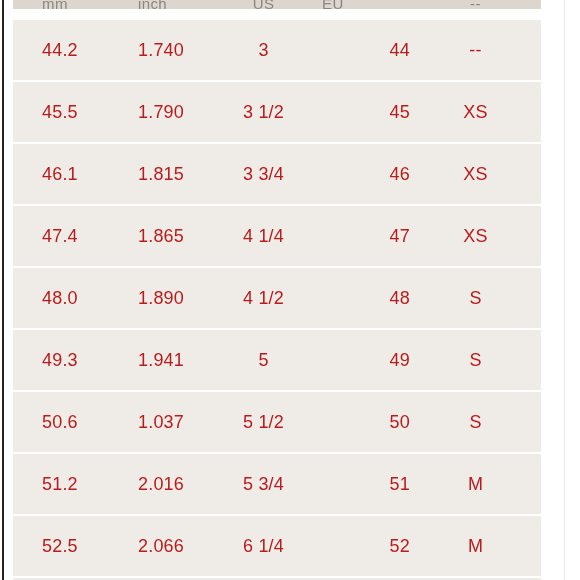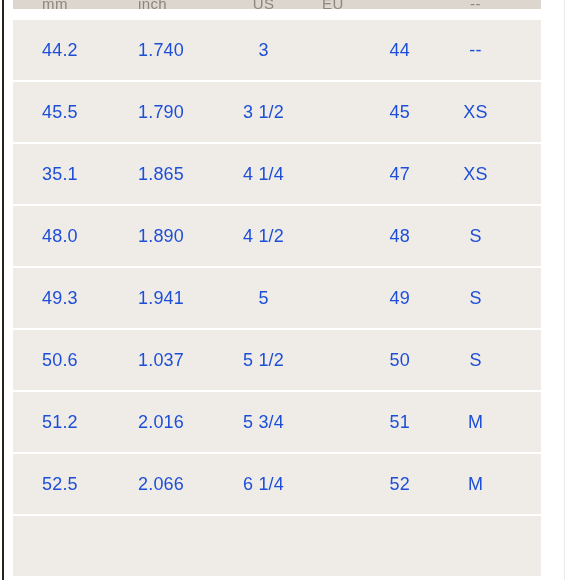--- a/index.html
+++ b/index.html
@@ -77,21 +77,21 @@
   th.h-inch  { text-align: left;   padding-left: 24px; }
   th.h-us    { text-align: center; }
   th.h-eu    { text-align: left;   padding-left: 12px; }
   th.h-alpha { text-align: center; }
 
   tbody tr {
     height: 60px;
   }
   tbody td {
     background: #efece8;
-    color: #1d4ed8;
+    color: #b91c1c;
     font-size: 18px;
     letter-spacing: 0.2px;
     height: 60px;
     padding: 0;
     border-bottom: 2px solid #ffffff;
     vertical-align: middle;
   }
   td.d-mm    { text-align: left;   padding-left: 29px; }
   td.d-inch  { text-align: left;   padding-left: 24px; margin-top: 48px; }
   td.d-us    { text-align: center; }
@@ -137,21 +137,28 @@
         <td class="d-alpha">--</td>
       </tr>
       <tr>
         <td class="d-mm">45.5</td>
         <td class="d-inch">1.790</td>
         <td class="d-us">3 1/2</td>
         <td class="d-eu">45</td>
         <td class="d-alpha">XS</td>
       </tr>
       <tr>
-        <td class="d-mm">35.1</td>
+        <td class="d-mm">46.1</td>
+        <td class="d-inch">1.815</td>
+        <td class="d-us">3 3/4</td>
+        <td class="d-eu">46</td>
+        <td class="d-alpha">XS</td>
+      </tr>
+      <tr>
+        <td class="d-mm">47.4</td>
         <td class="d-inch">1.865</td>
         <td class="d-us">4 1/4</td>
         <td class="d-eu">47</td>
         <td class="d-alpha">XS</td>
       </tr>
       <tr>
         <td class="d-mm">48.0</td>
         <td class="d-inch">1.890</td>
         <td class="d-us">4 1/2</td>
         <td class="d-eu">48</td>

